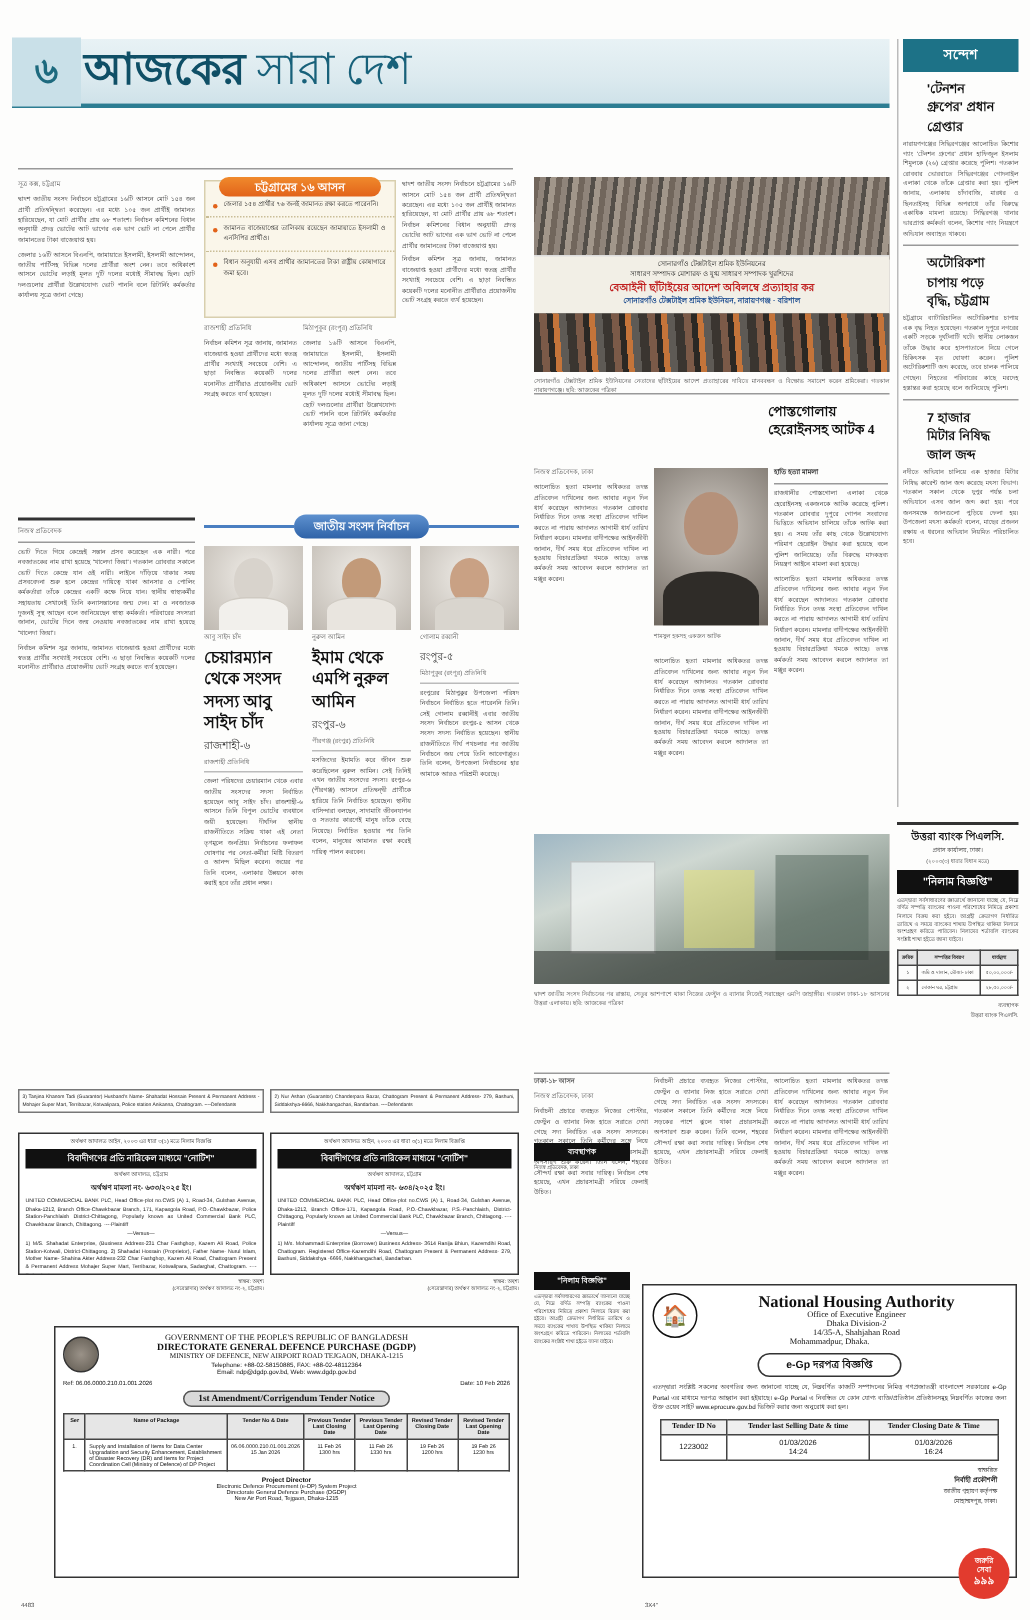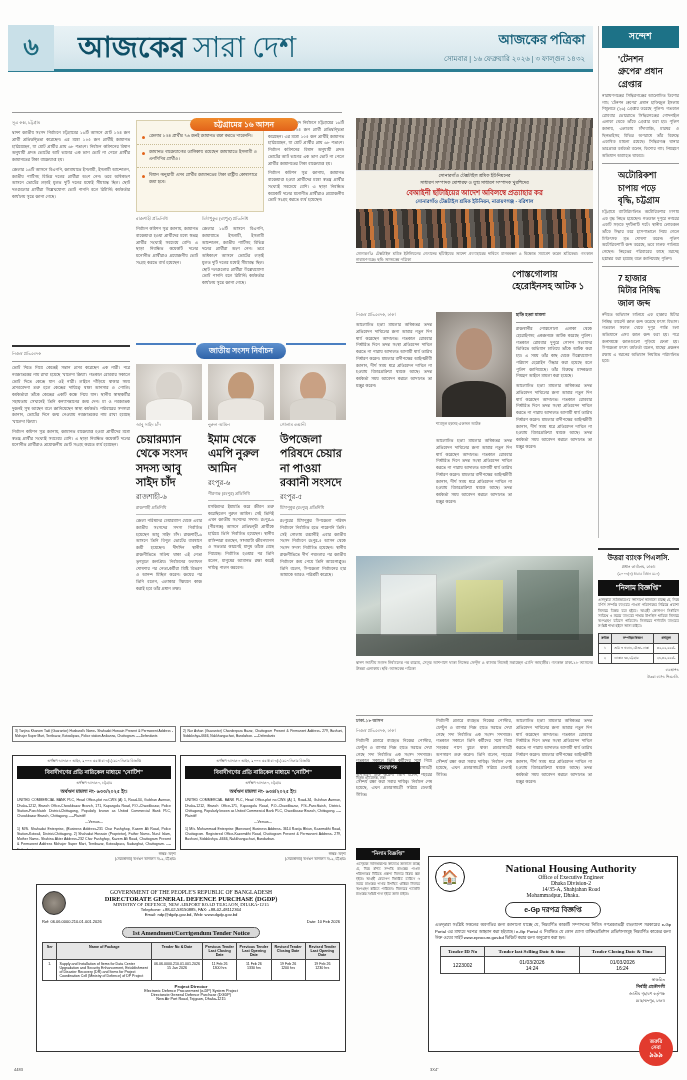--- a/index.html
+++ b/index.html
@@ -26,21 +26,21 @@
     display: flex; align-items: center;
   }
   .page-num-box {
     width: 46px; height: 46px;
     background: #c9e0e8;
     display: flex; align-items: center; justify-content: center;
     color: #1d6a7e; font-size: 24px; font-weight: bold;
     font-family: "Liberation Serif", serif;
   }
   .mast-title {
-    margin-left: 24px;
+    margin-left: 2px;
     font-family: "Liberation Serif", serif;
     font-size: 29px; line-height: 1;
     color: #18617a;
     white-space: nowrap;
   }
   .mast-title b { color: #0f4f66; font-weight: bold; }
   .mast-right {
     margin-left: auto; margin-right: 8px; text-align: right;
   }
   .mast-paper {
@@ -101,21 +101,20 @@
     border: 1px solid #d8cfae;
   }
   .infobox-head {
     position: absolute; left: 146px; top: 118px;
     width: 108px; height: 13px;
     background: linear-gradient(to bottom,#f08a2c,#e2631a);
     border-radius: 7px;
     color: #fff; font-size: 7.5px; font-weight: bold;
     text-align: center; line-height: 13px;
     z-index: 3;
-    margin-left: 44px;
   }
   .ib-item {
     font-size: 4.3px; line-height: 1.6; color: #222;
     padding: 4px 6px 4px 12px; position: relative;
     border-bottom: 1px dotted #c9bd97;
     text-align: justify;
   }
   .ib-item:last-child { border-bottom: none; }
   .ib-item::before {
     content: ""; position: absolute; left: 5px; top: 7px;
@@ -155,21 +154,21 @@
       #433e38;
   }
   .caption {
     font-size: 3.9px; color: #444; line-height: 1.5;
     text-align: justify; padding-top: 2px;
   }
 
   
   .pill-wrap {
     position: absolute; left: 136px; top: 343px; width: 210px; height: 16px;
-    display: flex; 
+    display: flex; align-items: center;
   }
   .pill-wrap .line { flex: 1; height: 2px; background: #4a7fc1; }
   .pill {
     background: linear-gradient(to bottom,#5e91cf,#2f63a8);
     border-radius: 9px; color: #fff;
     font-size: 7.5px; font-weight: bold;
     padding: 2px 13px; white-space: nowrap;
   }
 
   
@@ -281,24 +280,20 @@
 </head>
 <body>
 
 <div id="page">
 
   <div class="masthead">
     <div class="page-num-box">৬</div>
     <div class="mast-title">
       <b>আজকের</b><span> সারা দেশ</span>
     </div>
-    <div class="mast-right">
-      <div class="mast-paper">আজকের পত্রিকা</div>
-      <div class="mast-date">সোমবার | ১৬ ফেব্রুয়ারি ২০২৬ | ৩ ফাল্গুন ১৪৩২</div>
-    </div>
   </div>
 
   <div class="sidebar">
     <div class="sidebar-head">সন্দেশ</div>
 
     <div>
       <div class="sb-title">'টেনশন গ্রুপের' প্রধান গ্রেপ্তার</div>
       <div class="sb-body">নারায়ণগঞ্জের সিদ্ধিরগঞ্জের আলোচিত কিশোর গ্যাং 'টেনশন গ্রুপের' প্রধান হাফিজুল ইসলাম শিমুলকে (২৬) গ্রেপ্তার করেছে পুলিশ। গতকাল রোববার ভোররাতে সিদ্ধিরগঞ্জের গোদনাইল এলাকা থেকে তাঁকে গ্রেপ্তার করা হয়। পুলিশ জানায়, এলাকায় চাঁদাবাজি, মারধর ও ছিনতাইসহ বিভিন্ন অপরাধে তাঁর বিরুদ্ধে একাধিক মামলা রয়েছে। সিদ্ধিরগঞ্জ থানার ভারপ্রাপ্ত কর্মকর্তা বলেন, কিশোর গ্যাং নিয়ন্ত্রণে অভিযান অব্যাহত থাকবে।</div>
     </div>
     <div class="sb-rule"></div>
@@ -352,21 +347,21 @@
     </div>
     <div class="bottomcrowd"></div>
   </div>
   <div style="position:absolute;left:356px;top:249px;width:237px;">
     <div class="caption">সোনারগাঁও টেক্সটাইল শ্রমিক ইউনিয়নের নেতাদের ছাঁটাইয়ের আদেশ প্রত্যাহারের দাবিতে মানববন্ধন ও বিক্ষোভ সমাবেশ করেন শ্রমিকেরা। গতকাল নারায়ণগঞ্জে। ছবি: আজকের পত্রিকা</div>
   </div>
 
   <div style="position:absolute;left:356px;top:262px;width:237px;">
     <div class="hr-thin" style="margin-bottom:4px"></div>
   </div>
-  <div class="side-head" style="position:absolute;left:512px;top:268px;width:80px;">পোস্তগোলায় হেরোইনসহ আটক ১</div>
+  <div class="side-head" style="position:absolute;left:512px;top:268px;width:80px;">পোস্তগোলায় হেরোইনসহ আটক 4</div>
 
   <div style="position:absolute;left:356px;top:312px;width:76px;height:240px;">
     <div class="byline-sm">নিজস্ব প্রতিবেদক, ঢাকা</div>
     <div class="col-text">আলোচিত হত্যা মামলার অধিকতর তদন্ত প্রতিবেদন দাখিলের জন্য আবার নতুন দিন ধার্য করেছেন আদালত। গতকাল রোববার নির্ধারিত দিনে তদন্ত সংস্থা প্রতিবেদন দাখিল করতে না পারায় আদালত আগামী ধার্য তারিখ নির্ধারণ করেন। মামলার বাদীপক্ষের আইনজীবী জানান, দীর্ঘ সময় ধরে প্রতিবেদন দাখিল না হওয়ায় বিচারপ্রক্রিয়া থমকে আছে। তদন্ত কর্মকর্তা সময় আবেদন করলে আদালত তা মঞ্জুর করেন।</div>
   </div>
 
   <div class="photo" style="position:absolute;left:436px;top:312px;width:76px;height:105px;">
     <div style="position:absolute;inset:0;background:radial-gradient(circle at 50% 38%,#cfc9c2,#6e675f);"></div>
     <div style="position:absolute;left:50%;top:16px;transform:translateX(-50%);width:36px;height:42px;border-radius:50% 50% 44% 44%;background:#b5917a;"></div>
     <div style="position:absolute;left:50%;bottom:0;transform:translateX(-50%);width:64px;height:36px;border-radius:45% 45% 0 0;background:#2f2c28;"></div>
@@ -425,21 +420,20 @@
     <div class="col-text">জেলা পরিষদের চেয়ারম্যান থেকে এবার জাতীয় সংসদের সদস্য নির্বাচিত হয়েছেন আবু সাইদ চাঁদ। রাজশাহী-৬ আসনে তিনি বিপুল ভোটের ব্যবধানে জয়ী হয়েছেন। দীর্ঘদিন স্থানীয় রাজনীতিতে সক্রিয় থাকা এই নেতা তৃণমূলে জনপ্রিয়। নির্বাচনের ফলাফল ঘোষণার পর নেতা-কর্মীরা মিষ্টি বিতরণ ও আনন্দ মিছিল করেন। জয়ের পর তিনি বলেন, এলাকার উন্নয়নে কাজ করাই হবে তাঁর প্রধান লক্ষ্য।</div>
   </div>
 
   <div style="position:absolute;left:280px;top:364px;width:66px;">
     <div class="portrait">
       <div class="bg"></div>
         <div class="head" style="background:#c9a184"></div>
         <div class="body" style="background:#d9d5ce"></div>
     </div>
     <div class="byline-sm" style="margin-top:2px">গোলাম রব্বানী</div>
-    <div class="cand-head">উপজেলা পরিষদে চেয়ার না পাওয়া রব্বানী সংসদে</div>
     <div class="cand-loc">রংপুর-৫</div>
     <div class="cand-by">মিঠাপুকুর (রংপুর) প্রতিনিধি</div>
     <div class="col-text">রংপুরের মিঠাপুকুর উপজেলা পরিষদ নির্বাচনে নির্বাচিত হতে পারেননি তিনি। সেই গোলাম রব্বানীই এবার জাতীয় সংসদ নির্বাচনে রংপুর-৫ আসন থেকে সংসদ সদস্য নির্বাচিত হয়েছেন। স্থানীয় রাজনীতিতে দীর্ঘ পথচলার পর জাতীয় নির্বাচনে জয় পেয়ে তিনি আবেগাপ্লুত। তিনি বলেন, উপজেলা নির্বাচনের হার আমাকে আরও পরিশ্রমী করেছে।</div>
   </div>
 
   <div class="photo" style="position:absolute;left:356px;top:556px;width:237px;height:100px;">
     <div style="position:absolute;inset:0;background:linear-gradient(160deg,#9fb7c4 0%,#cfd8d2 30%,#8d9a91 65%,#6f7a72 100%);"></div>
     <div style="position:absolute;left:10%;top:18%;width:24%;height:62%;background:rgba(255,255,255,.55);border:1px solid rgba(0,0,0,.15);"></div>
     <div style="position:absolute;left:42%;top:24%;width:20%;height:52%;background:rgba(230,225,120,.55);"></div>
     <div style="position:absolute;left:68%;top:14%;width:26%;height:70%;background:rgba(70,90,80,.45);"></div>

